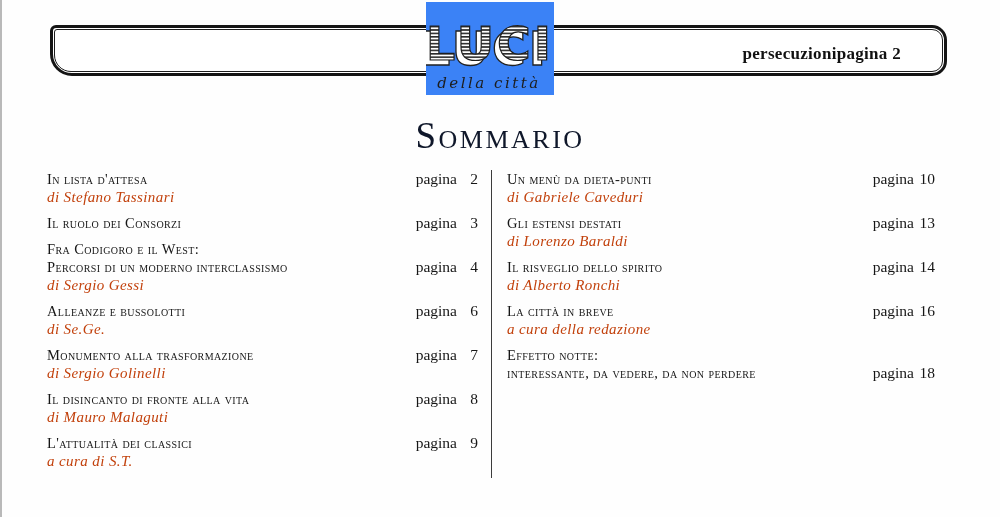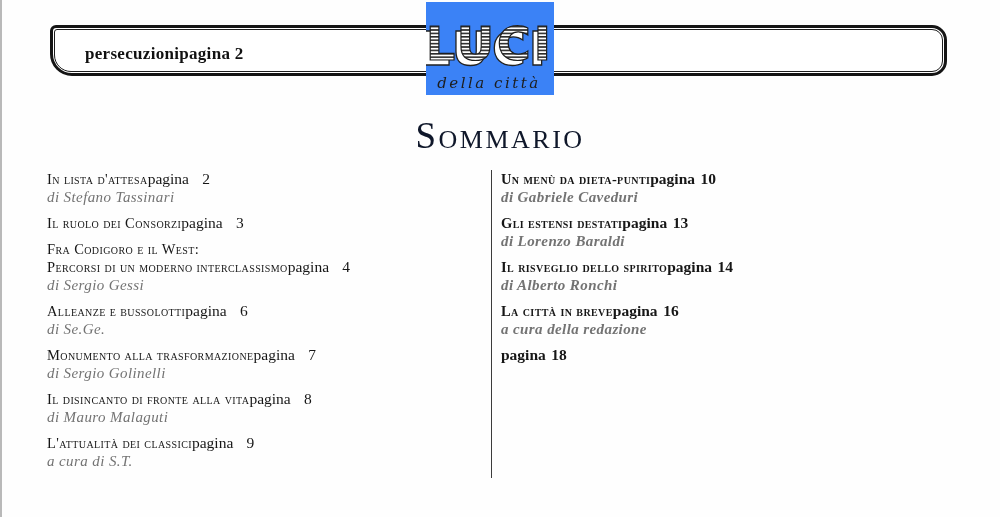--- a/index.html
+++ b/index.html
@@ -22,21 +22,21 @@
     border:3px solid #151515;
     border-radius:6px 15px 15px 22px;
     box-sizing:border-box;
     background:#fff;
     z-index:1;
   }
   .band-inner{
     position:absolute;left:1px;top:1px;right:1px;bottom:1px;
     border:1px solid #1c1c1c;
     border-radius:3px 11px 11px 17px;
-    display:flex;justify-content:flex-start;align-items:center;
+    display:flex;justify-content:flex-end;align-items:center;
     padding:7px 41px 0 30px;
     box-sizing:border-box;
   }
   .band-label{
     font-weight:bold;font-size:17px;letter-spacing:0.3px;color:#111;
     white-space:nowrap;
   }
   
   .logo{
     position:absolute;left:426px;top:2px;width:128px;height:93px;
@@ -51,35 +51,35 @@
     font-size:37px;letter-spacing:2.5px;
     color:#0f172a;
   }
   
   .toc{
     position:absolute;left:47px;top:170px;width:888px;
     display:flex;
   }
   .col{box-sizing:border-box;}
   .col-left{width:444px;padding-right:13px;}
-  .col-right{flex:1;border-left:1.5px solid #3c3c3c;padding-left:9px;font-weight:bold;}
+  .col-right{flex:1;border-left:1.5px solid #3c3c3c;padding-left:15px;}
   .entry{margin-bottom:8px;}
-  .entry-head{display:flex;align-items:flex-end;}
+  .entry-head{display:flex;justify-content:space-between;align-items:flex-end;}
   .titles{
     font-variant:small-caps;
     font-size:14.5px;line-height:18px;letter-spacing:0.4px;
     color:#161616;
   }
   .pagelabel{
     font-size:15.5px;line-height:18px;white-space:nowrap;color:#161616;
   }
   .pg-num{display:inline-block;min-width:21px;text-align:right;}
   .author{
     font-style:italic;font-size:15px;line-height:18px;
-    letter-spacing:0.4px;color:#737373;
+    letter-spacing:0.4px;color:#c2410c;
   }
 </style>
 </head>
 <body>
 
 <div class="page">
 
   <div class="edge-line"></div>
 
   <div class="band-outer">
@@ -217,20 +217,24 @@
         <div class="titles">
               <div>La città in breve</div>
             </div>
         <div class="pagelabel"><span class="pg-word">pagina</span><span class="pg-num">16</span></div>
       </div>
       <div class="author">a cura della redazione</div>
     </div>
 
     <div class="entry">
       <div class="entry-head">
+        <div class="titles">
+              <div>Effetto notte:</div>
+              <div>interessante, da vedere, da non perdere</div>
+            </div>
         <div class="pagelabel"><span class="pg-word">pagina</span><span class="pg-num">18</span></div>
       </div>
 
     </div>
   </div>
   </div>
 
 </div>
 
 </body></html>

